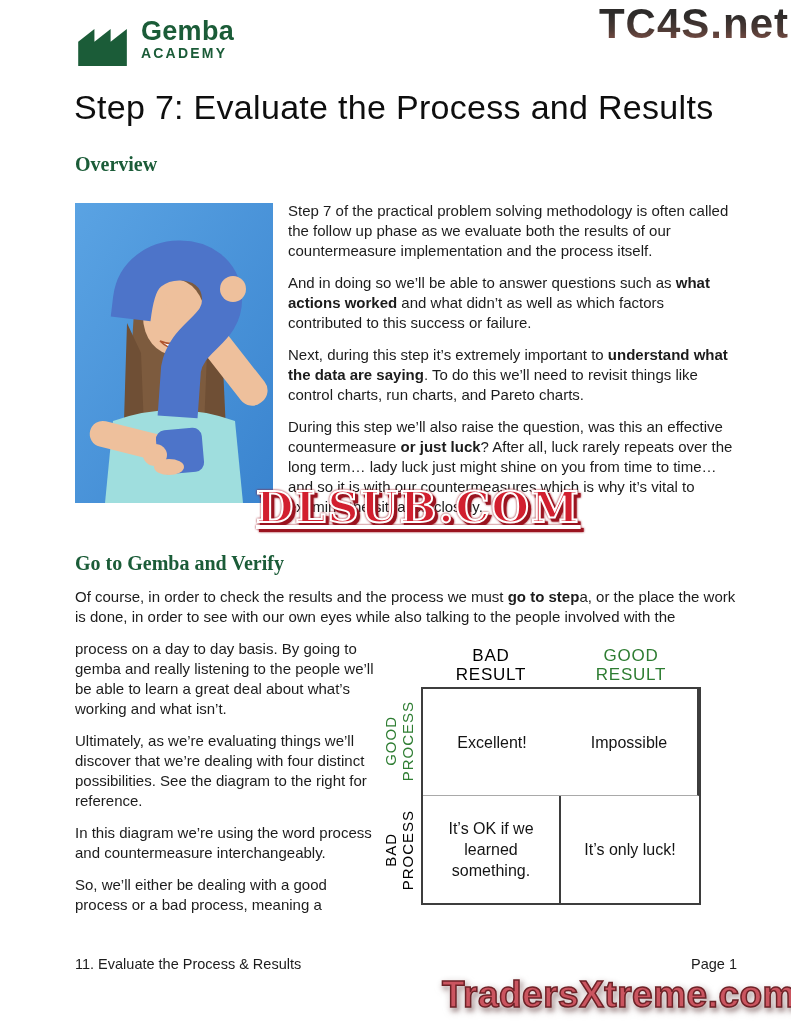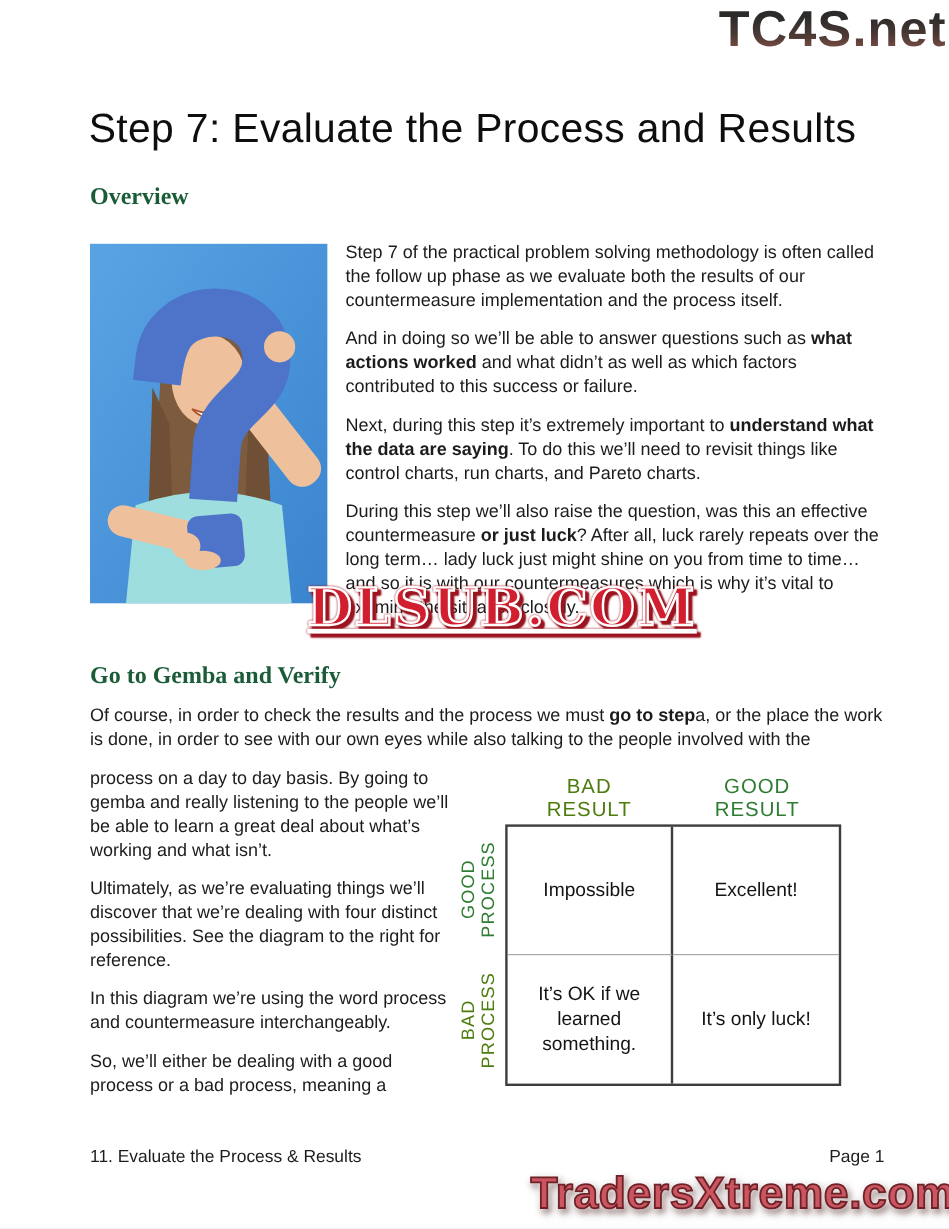--- a/index.html
+++ b/index.html
@@ -38,21 +38,21 @@
   .leftcol{width:300px;}
   .rightcol{flex:1;display:flex;justify-content:flex-end;}
 
   
   .matrix{display:grid;margin-right:36px;margin-top:2px;
           grid-template-columns:44px 280px;
           grid-template-rows:46px 108px 110px;
           grid-template-areas:"sp hd" "lg tb" "lb tb";}
   .m-headers{grid-area:hd;display:flex;align-items:flex-end;padding-bottom:3px;}
   .m-h{width:50%;text-align:center;font-size:17px;line-height:19px;letter-spacing:.8px;white-space:pre-line;}
-  .tone-bad{color:#4d7c0f;}
+  .tone-bad{color:#000000;}
   .tone-good{color:#2e7d32;}
   .m-rlabel{display:flex;align-items:center;justify-content:center;}
   .m-rlabel span{writing-mode:vertical-rl;transform:rotate(180deg);font-size:15px;
                  letter-spacing:1px;line-height:17px;}
   .m-table{grid-area:tb;border:2px solid #3d3d3d;display:grid;
            grid-template-columns:1fr 1fr;grid-template-rows:1fr 1fr;background:#fff;}
   .m-cell{display:flex;align-items:center;justify-content:center;text-align:center;
           font-size:16px;line-height:21px;padding:4px 14px;color:#141414;}
   .m-cell.c00{border-right:2px solid #3d3d3d;border-bottom:1px solid #a9a9a9;}
   .m-cell.c01{border-bottom:1px solid #a9a9a9;}
@@ -70,20 +70,29 @@
          filter:drop-shadow(3px 3px 0 #9b1420) drop-shadow(0 0 1px #9b1420);text-decoration:underline;}
   .traders{position:absolute;right:-5px;top:974px;font-size:37px;font-weight:bold;
            letter-spacing:.5px;color:#cb5560;-webkit-text-stroke:1.5px #6e2227;
            filter:drop-shadow(0 0 3px rgba(255,255,255,.95)) drop-shadow(2px 3px 2px rgba(70,25,25,.55));}
 </style>
 </head>
 <body>
 
 <div class="page">
 
+  <div class="logo">
+    <svg width="56" height="44" viewBox="0 0 48 38">
+      <path d="M0 38 L0 17 L14 6 L14 17 L28 6 L28 17 L42 6 L42 38 Z" fill="#1b5c38"></path>
+    </svg>
+    <div>
+      <div class="logo-name">Gemba</div>
+      <div class="logo-sub">ACADEMY</div>
+    </div>
+  </div>
 
   <div class="tc4s">TC4S.net</div>
 
   <h1 class="title">Step 7: Evaluate the Process and Results</h1>
   <div class="h-green h-overview">Overview</div>
 
   <div class="flow">
 
     <div class="photo">
       <svg width="198" height="300" viewBox="0 0 198 300">
@@ -140,22 +149,22 @@
           </div>
           <div class="m-rlabel tone-good" style="grid-area:lg">
             <span>GOOD</span>
             <span>PROCESS</span>
           </div>
           <div class="m-rlabel tone-bad" style="grid-area:lb">
             <span>BAD</span>
             <span>PROCESS</span>
           </div>
           <div class="m-table">
+            <div class="m-cell c01">Excellent!</div>
             <div class="m-cell c00">Impossible</div>
-            <div class="m-cell c01">Excellent!</div>
             <div class="m-cell c10">It’s OK if we learned something.</div>
             <div class="m-cell c11">It’s only luck!</div>
           </div>
         </div>
       </div>
     </div>
   </div>
 
   <div class="dlsub">DLSUB.COM</div>
 

